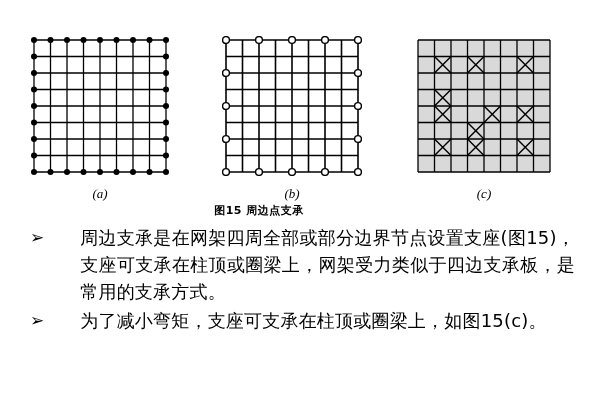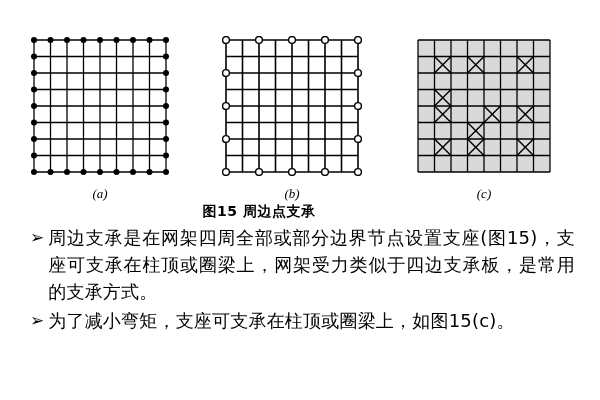--- a/index.html
+++ b/index.html
@@ -46,21 +46,21 @@
   .cap-a { left: 30px; top: 186px; }
   .cap-b { left: 222px; top: 186px; }
   .cap-c { left: 414px; top: 186px; }
   .fig-title {
     position: absolute;
     top: 203px;
     left: 0;
     width: 518px;
     text-align: center;
     font-family: "DejaVu Sans", sans-serif;
-    font-size: 14px;
+    font-size: 11px;
     font-weight: bold;
     letter-spacing: 0.5px;
   }
   .body-text {
     position: absolute;
     top: 224px;
     left: 30px;
     width: 545px;
   }
   .para {
@@ -74,20 +74,21 @@
     font-size: 17px;
     line-height: 27px;
     padding-right: 4px;
   }
   .para-text {
     font-family: "DejaVu Sans", sans-serif;
     font-size: 18px;
     line-height: 27px;
     letter-spacing: 0.2px;
     text-align: justify;
+    margin-left: 32px;
   }
 </style>
 </head>
 <body>
 
 <div class="page">
 
   <div class="figures">
 
     <div class="fig fig-a">

